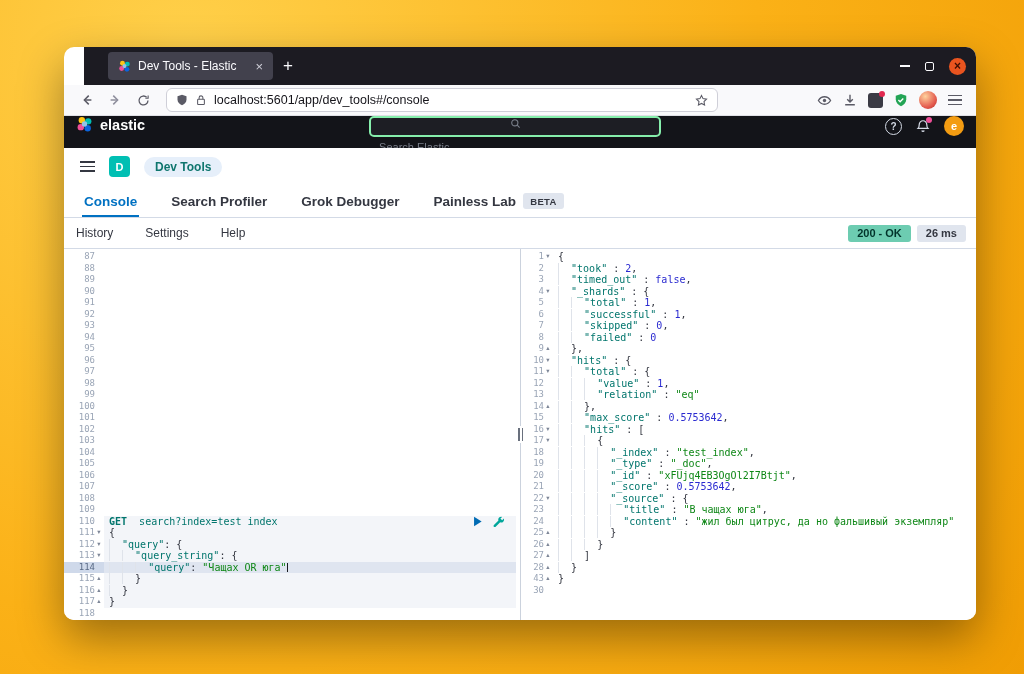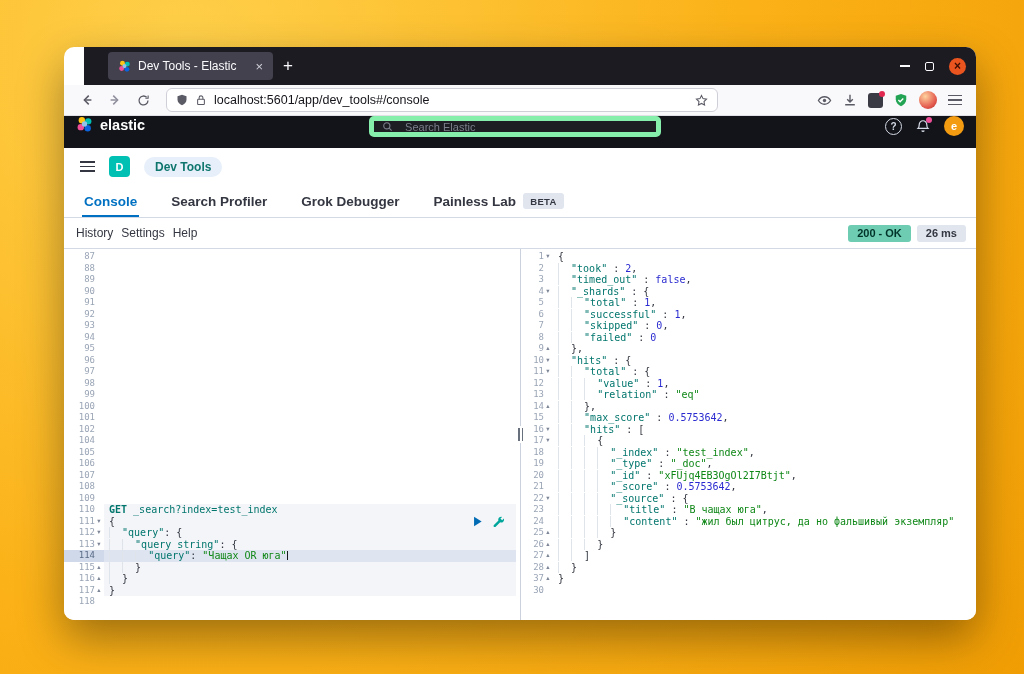--- a/index.html
+++ b/index.html
@@ -37,21 +37,21 @@
   .ext-dark .dot { position:absolute; right:-2px; top:-2px; width:6px; height:6px; border-radius:50%; background:#e22850; }
   .nav-avatar { width:18px; height:18px; border-radius:50%;
     background: radial-gradient(circle at 35% 30%, #ffd29d 0%, #e2574c 65%, #a93226 100%); }
   .hamb { display:inline-flex; flex-direction:column; gap:3px; }
   .hamb i { width:14px; height:1.6px; background:#5b5b66; display:block; }
 
   
   .kheader { height:32px; background:#131419; display:flex; align-items:flex-start; padding:0 12px; flex:none; }
   .kbrand { display:flex; align-items:center; gap:7px; color:#fff; font-size:14.5px; font-weight:600; }
   .ksearch { width:292px; height:21px; margin-left:auto; margin-right:auto; background:#1d1e24;
-    border:5px solid #86efac; border-radius:5px; display:flex; align-items:center; gap:12px; padding:0 8px; }
+    border:2px solid #86efac; border-radius:5px; display:flex; align-items:center; gap:12px; padding:0 8px;flex-direction:column; }
   .ksearch input { background:transparent; border:0; outline:0; color:#aeb4c0; font-size:11px; width:100%;
     font-family:"Liberation Sans", sans-serif; }
   .ksearch input::placeholder { color:#7a7f8a; }
   .kh-right { display:flex; align-items:center; gap:14px; }
   .kh-help { width:17px; height:17px; border-radius:50%; border:1.4px solid #d4dae5; color:#d4dae5;
     display:flex; align-items:center; justify-content:center; font-size:10px; font-weight:bold; }
   .kh-bell { position:relative; display:flex; }
   .kh-bell .dot { position:absolute; right:-2px; top:-2px; width:6px; height:6px; border-radius:50%; background:#f04e98; }
   .kavatar { width:20px; height:20px; border-radius:50%; background:#f39c12; color:#fff;
     display:flex; align-items:center; justify-content:center; font-size:11px; font-weight:bold; }
@@ -66,21 +66,21 @@
 
   
   .ktabs { display:flex; align-items:flex-end; gap:30px; padding:0 18px; height:33px;
     border-bottom:1px solid #d3dae6; flex:none; }
   .ktab { font-size:13.5px; font-weight:600; color:#343741; padding:8px 2px; cursor:pointer; display:flex; align-items:center; }
   .ktab.active { color:#0071c2; border-bottom:2px solid #0071c2; padding-bottom:6px; }
   .beta-badge { font-size:9.5px; font-weight:700; letter-spacing:.4px; color:#343741;
     background:#e0e5ee; border-radius:3px; padding:2.5px 7px; margin-left:7px; }
 
   
-  .ktoolbar { height:30px; display:flex; align-items:center; padding:0 10px 0 12px; gap:8px; flex:none; }
+  .ktoolbar { height:30px; display:flex; align-items:center; padding:0 10px 0 12px; gap:32px; flex:none; }
   .ktool-link { font-size:12px; color:#343741; cursor:pointer; }
   .ktool-right { margin-left:auto; display:flex; gap:6px; align-items:center; }
   .badge-ok { background:#6dccb1; color:#01332a; font-size:11px; font-weight:700; padding:2.5px 9px; border-radius:3px; }
   .badge-ms { background:#e0e5ee; color:#343741; font-size:11px; font-weight:700; padding:2.5px 9px; border-radius:3px; }
 
   
   .editor { flex:1; display:flex; border-top:1px solid #d3dae6; background:#fff; overflow:hidden; }
   .pane { overflow:hidden; position:relative; padding-top:2px; }
   .pane.left { width:452px; flex:none; }
   .pane.right { flex:1; }
@@ -396,20 +396,27 @@
             </div>
             <div class="code-row">
               <span class="gut">
                 <span class="lnum">102</span>
                 <span class="fold"></span>
               </span>
               <span class="ctext"></span>
             </div>
             <div class="code-row">
               <span class="gut">
+                <span class="lnum">103</span>
+                <span class="fold"></span>
+              </span>
+              <span class="ctext"></span>
+            </div>
+            <div class="code-row">
+              <span class="gut">
                 <span class="lnum">104</span>
                 <span class="fold"></span>
               </span>
               <span class="ctext"></span>
             </div>
             <div class="code-row">
               <span class="gut">
                 <span class="lnum">105</span>
                 <span class="fold"></span>
               </span>
@@ -719,21 +726,21 @@
             </div>
             <div class="code-row">
               <span class="gut">
                 <span class="lnum">28</span>
                 <span class="fold">▴</span>
               </span>
               <span class="ctext"><span class="tk-ind">  </span><span class="tk-p">}</span></span>
             </div>
             <div class="code-row">
               <span class="gut">
-                <span class="lnum">37</span>
+                <span class="lnum">43</span>
                 <span class="fold">▴</span>
               </span>
               <span class="ctext"><span class="tk-p">}</span></span>
             </div>
             <div class="code-row">
               <span class="gut">
                 <span class="lnum">30</span>
                 <span class="fold"></span>
               </span>
               <span class="ctext"></span>

